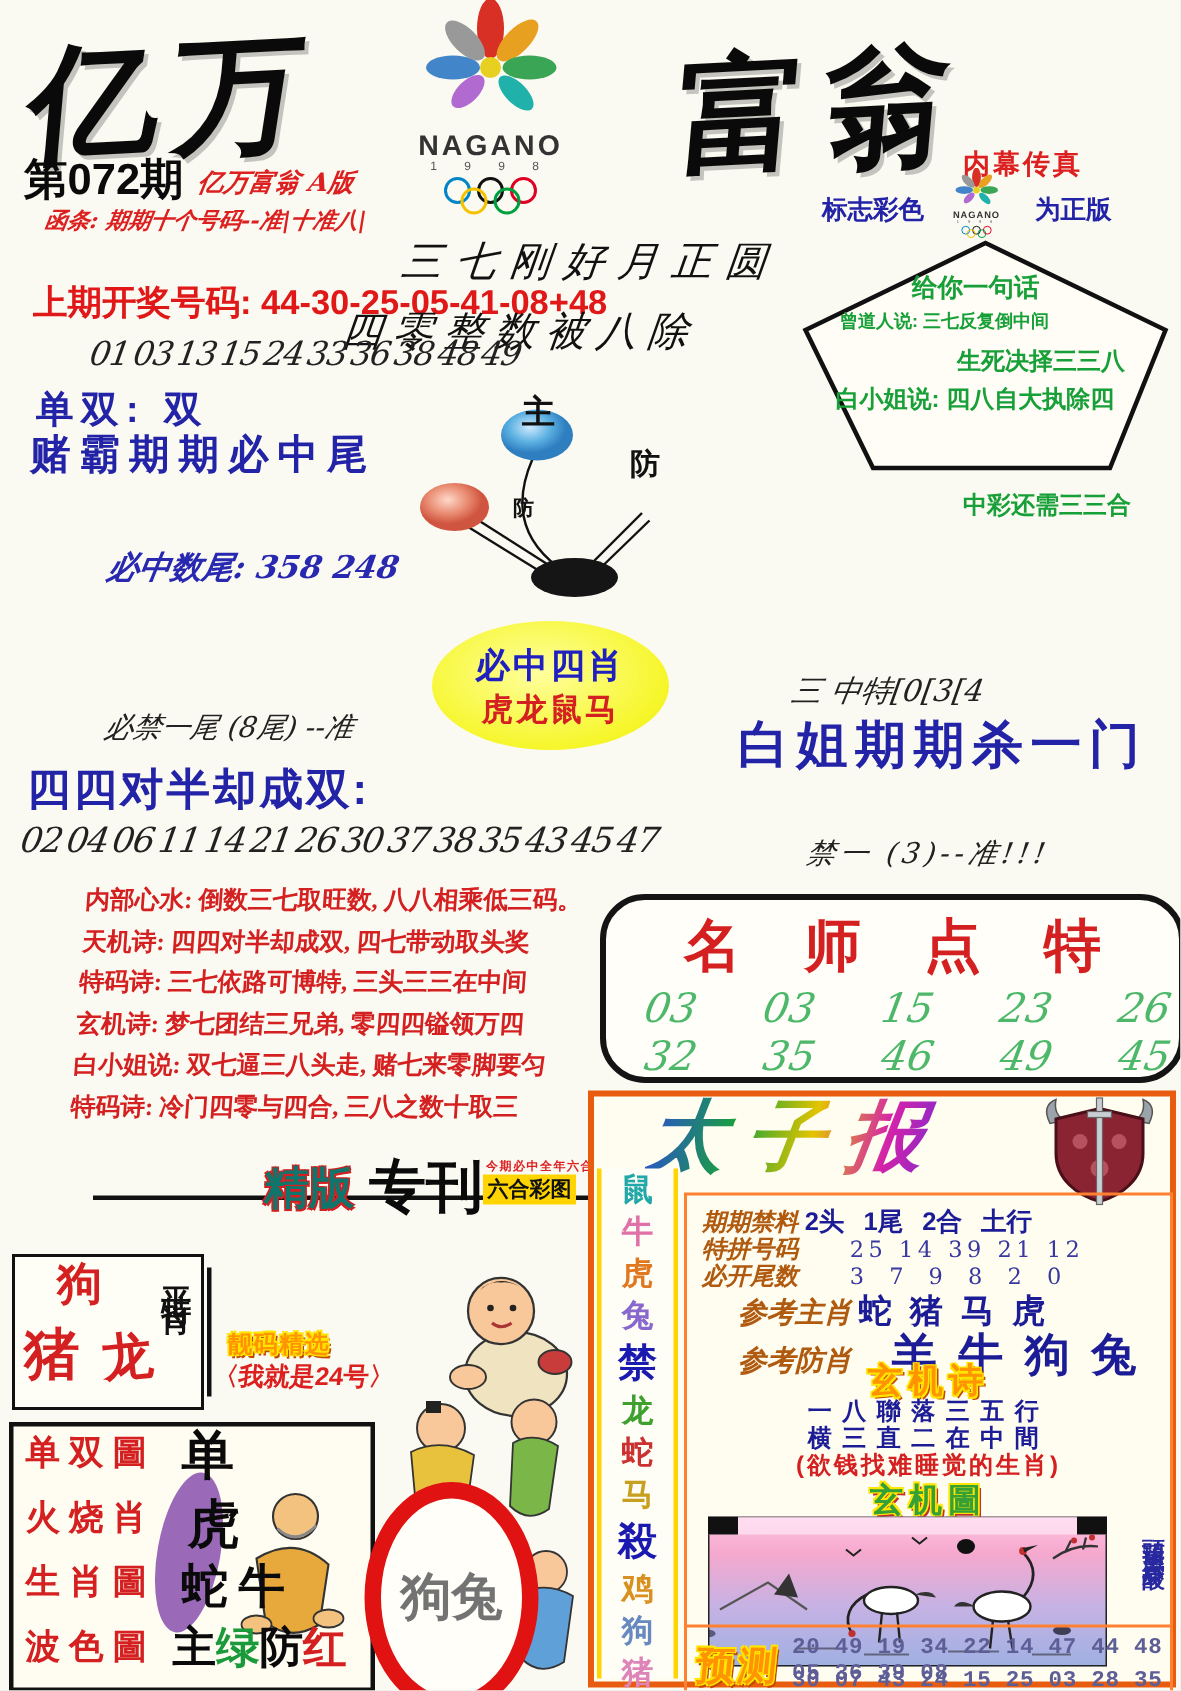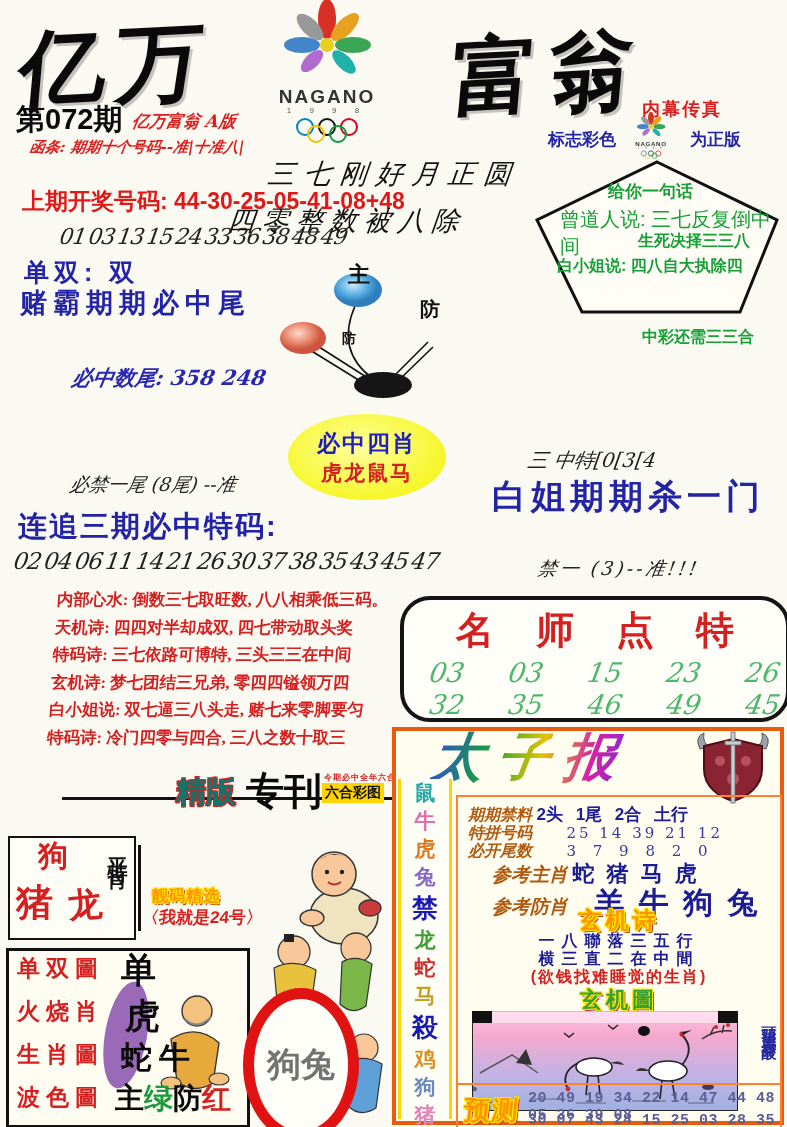--- a/index.html
+++ b/index.html
@@ -97,30 +97,30 @@
 
   <div class="abs serif" style="left:268px;top:156px;font-size:27px;font-style:italic;letter-spacing:9px;transform:skewX(-6deg);color:#111;">三七刚好月正圆</div>
   <div class="abs sans" style="left:22px;top:186px;font-size:23px;font-weight:bold;color:#e01818;">上期开奖号码: 44-30-25-05-41-08+48</div>
   <div class="abs serif" style="left:228px;top:203px;font-size:27px;font-style:italic;letter-spacing:7px;transform:skewX(-6deg);color:#111;">四零整数被八除</div>
   <div class="abs hand" style="left:60px;top:224px;font-size:22px;color:#222;letter-spacing:-1px;word-spacing:-3px;">01 03 13 15 24 33 36 38 48 49</div>
 
   <svg class="abs" style="left:530px;top:155px;" width="256" height="165" viewBox="0 0 256 165">
     <polygon points="127,7 247,65 210,157 52,157 7,65" fill="#fffdf6" stroke="#111" stroke-width="3"></polygon>
   </svg>
   <div class="abs sans green" style="left:608px;top:180px;font-size:17px;font-weight:bold;">给你一句话</div>
-  <div class="abs sans green" style="left:560px;top:206px;font-size:20px;font-weight:normal;">曾道人说: 三七反复倒中间</div>
+  <div class="abs sans green" style="left:560px;top:206px;font-size:12px;font-weight:bold;">曾道人说: 三七反复倒中间</div>
   <div class="abs sans green" style="left:638px;top:231px;font-size:16px;font-weight:bold;">生死决择三三八</div>
   <div class="abs sans green" style="left:557px;top:256px;font-size:16px;font-weight:bold;">白小姐说: 四八自大执除四</div>
   <div class="abs sans green" style="left:642px;top:280px;font-size:16px;font-weight:bold;margin-top:47px;">中彩还需三三合</div>
 
   <div class="abs sans blue" style="left:24px;top:256px;font-size:25px;font-weight:bold;letter-spacing:5px;">单双: 双</div>
   <div class="abs sans blue" style="left:20px;top:285px;font-size:27px;font-weight:bold;letter-spacing:6px;">赌霸期期必中尾</div>
   <div class="abs hand" style="left:72px;top:364px;font-size:21px;font-weight:bold;color:#2828b0;">必中数尾: 358 248</div>
   <div class="abs hand" style="left:70px;top:472px;font-size:19px;color:#222;">必禁一尾 (8尾) --准</div>
-  <div class="abs sans blue" style="left:18px;top:507px;font-size:29px;font-weight:bold;letter-spacing:2px;">连追三期必中特码:</div>
+  <div class="abs sans blue" style="left:18px;top:507px;font-size:29px;font-weight:bold;letter-spacing:2px;">四四对半却成双:</div>
   <div class="abs hand" style="left:14px;top:548px;font-size:23px;color:#222;letter-spacing:-1px;word-spacing:-3px;">02 04 06 11 14 21 26 30 37 38 35 43 45 47</div>
 
   <svg class="abs" style="left:270px;top:258px;" width="195" height="150" viewBox="0 0 195 150">
     <defs>
       <radialGradient id="balBlue" cx="40%" cy="35%">
           <stop offset="0%" stop-color="#cfeaff"></stop>
           <stop offset="60%" stop-color="#58aee0"></stop>
           <stop offset="100%" stop-color="#2f7fc0"></stop>
         </radialGradient>
       <radialGradient id="balRed" cx="40%" cy="35%">

